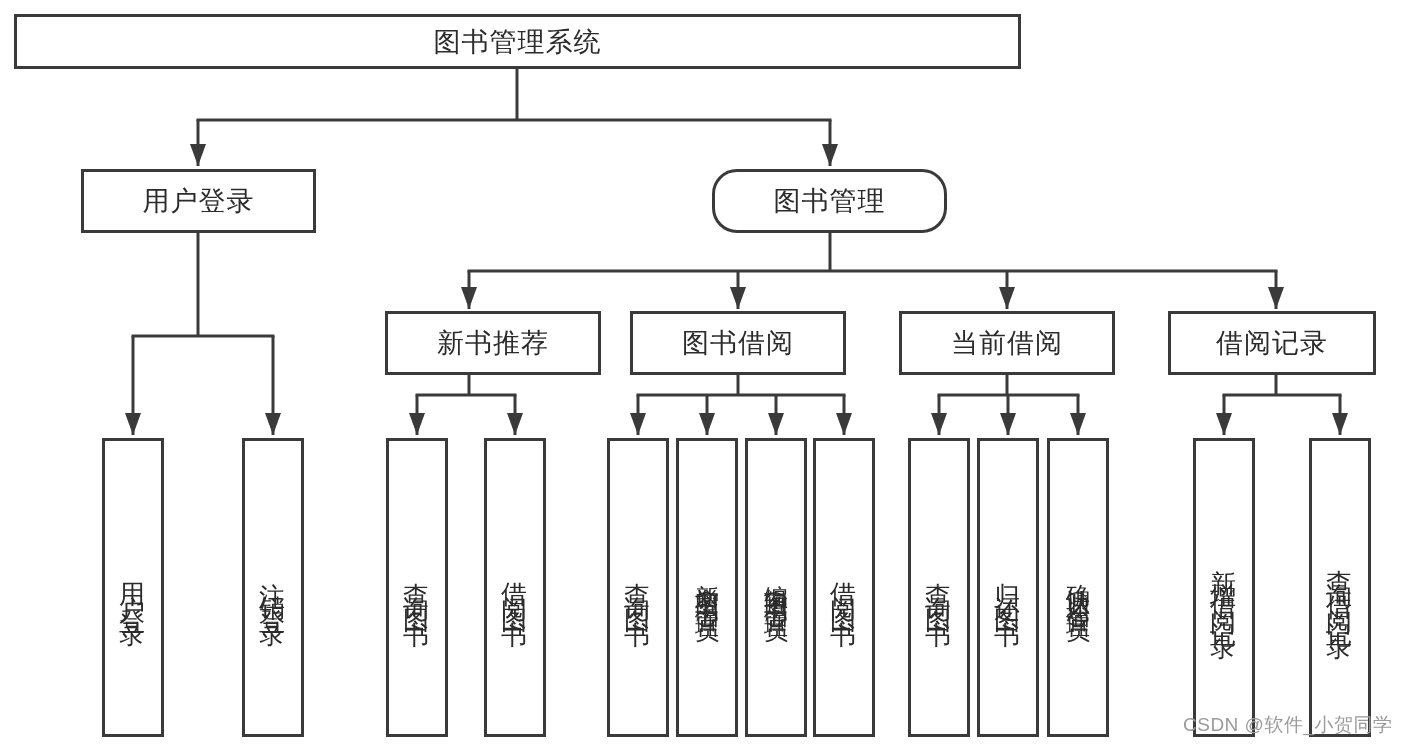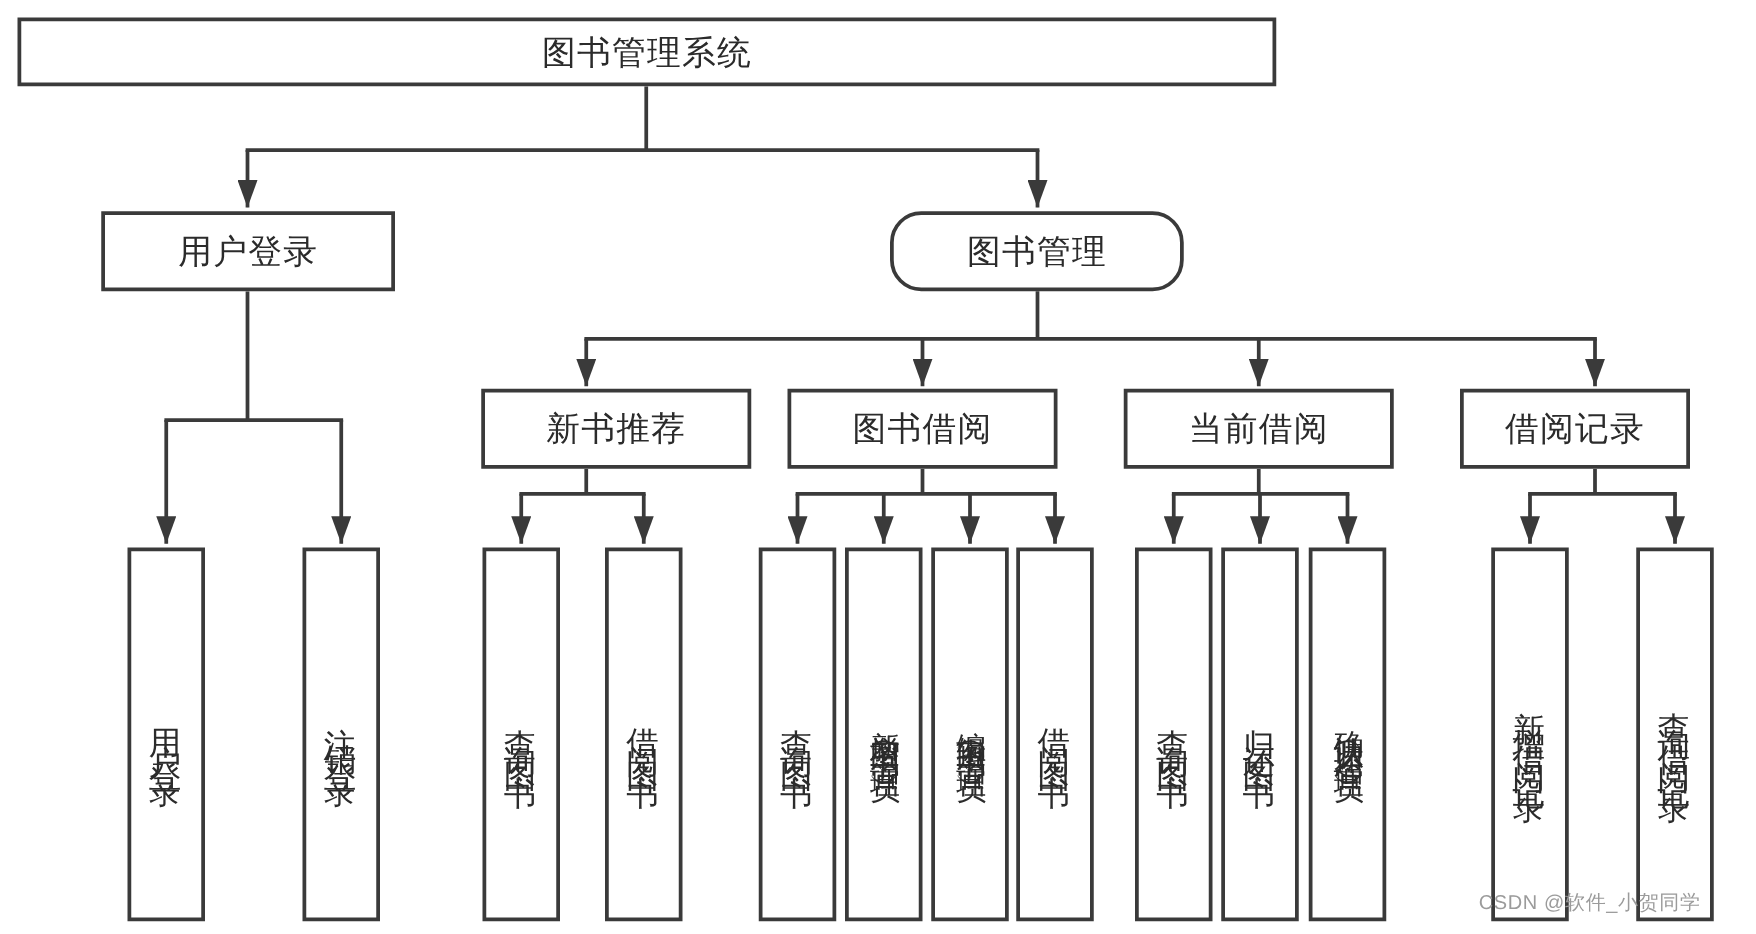--- a/index.html
+++ b/index.html
@@ -20,21 +20,21 @@
     position:absolute;box-sizing:border-box;z-index:2;
     border:3px solid var(--line,#3a3a3a);background:#fff;
     display:flex;align-items:center;justify-content:center;
     writing-mode:vertical-rl;text-orientation:mixed;
     font-size:26px;letter-spacing:13px;
     width:62px;top:438px;height:299px;
   }
   .vbox.long{font-size:24px;letter-spacing:5px;}
   .watermark{
     position:absolute;left:1183px;top:712px;z-index:5;
-    font-size:16px;color:var(--watermark,#9b9b9b);
+    font-size:19px;color:var(--watermark,#9b9b9b);
     letter-spacing:0.5px;white-space:nowrap;
   }
 </style>
 </head>
 <body>
 
 <div class="stage">
 
   <svg class="connectors" width="1405" height="747" viewBox="0 0 1405 747">
     <defs>
@@ -99,21 +99,21 @@
 
   <div class="hbox" style="left:361px;top:311px;width:216px;height:64px;margin-left:24px;">
     <span>新书推荐</span>
   </div>
   <div class="hbox" style="left:630px;top:311px;width:216px;height:64px;align-items:center;">
     <span>图书借阅</span>
   </div>
   <div class="hbox" style="left:899px;top:311px;width:216px;height:64px;">
     <span>当前借阅</span>
   </div>
-  <div class="hbox" style="left:1168px;top:311px;width:184px;height:64px;">
+  <div class="hbox" style="left:1168px;top:311px;width:208px;height:64px;">
     <span>借阅记录</span>
   </div>
 
   <div class="vbox" style="left:102px;">
     <span>用户登录</span>
   </div>
   <div class="vbox" style="left:242px;">
     <span>注销登录</span>
   </div>
 

